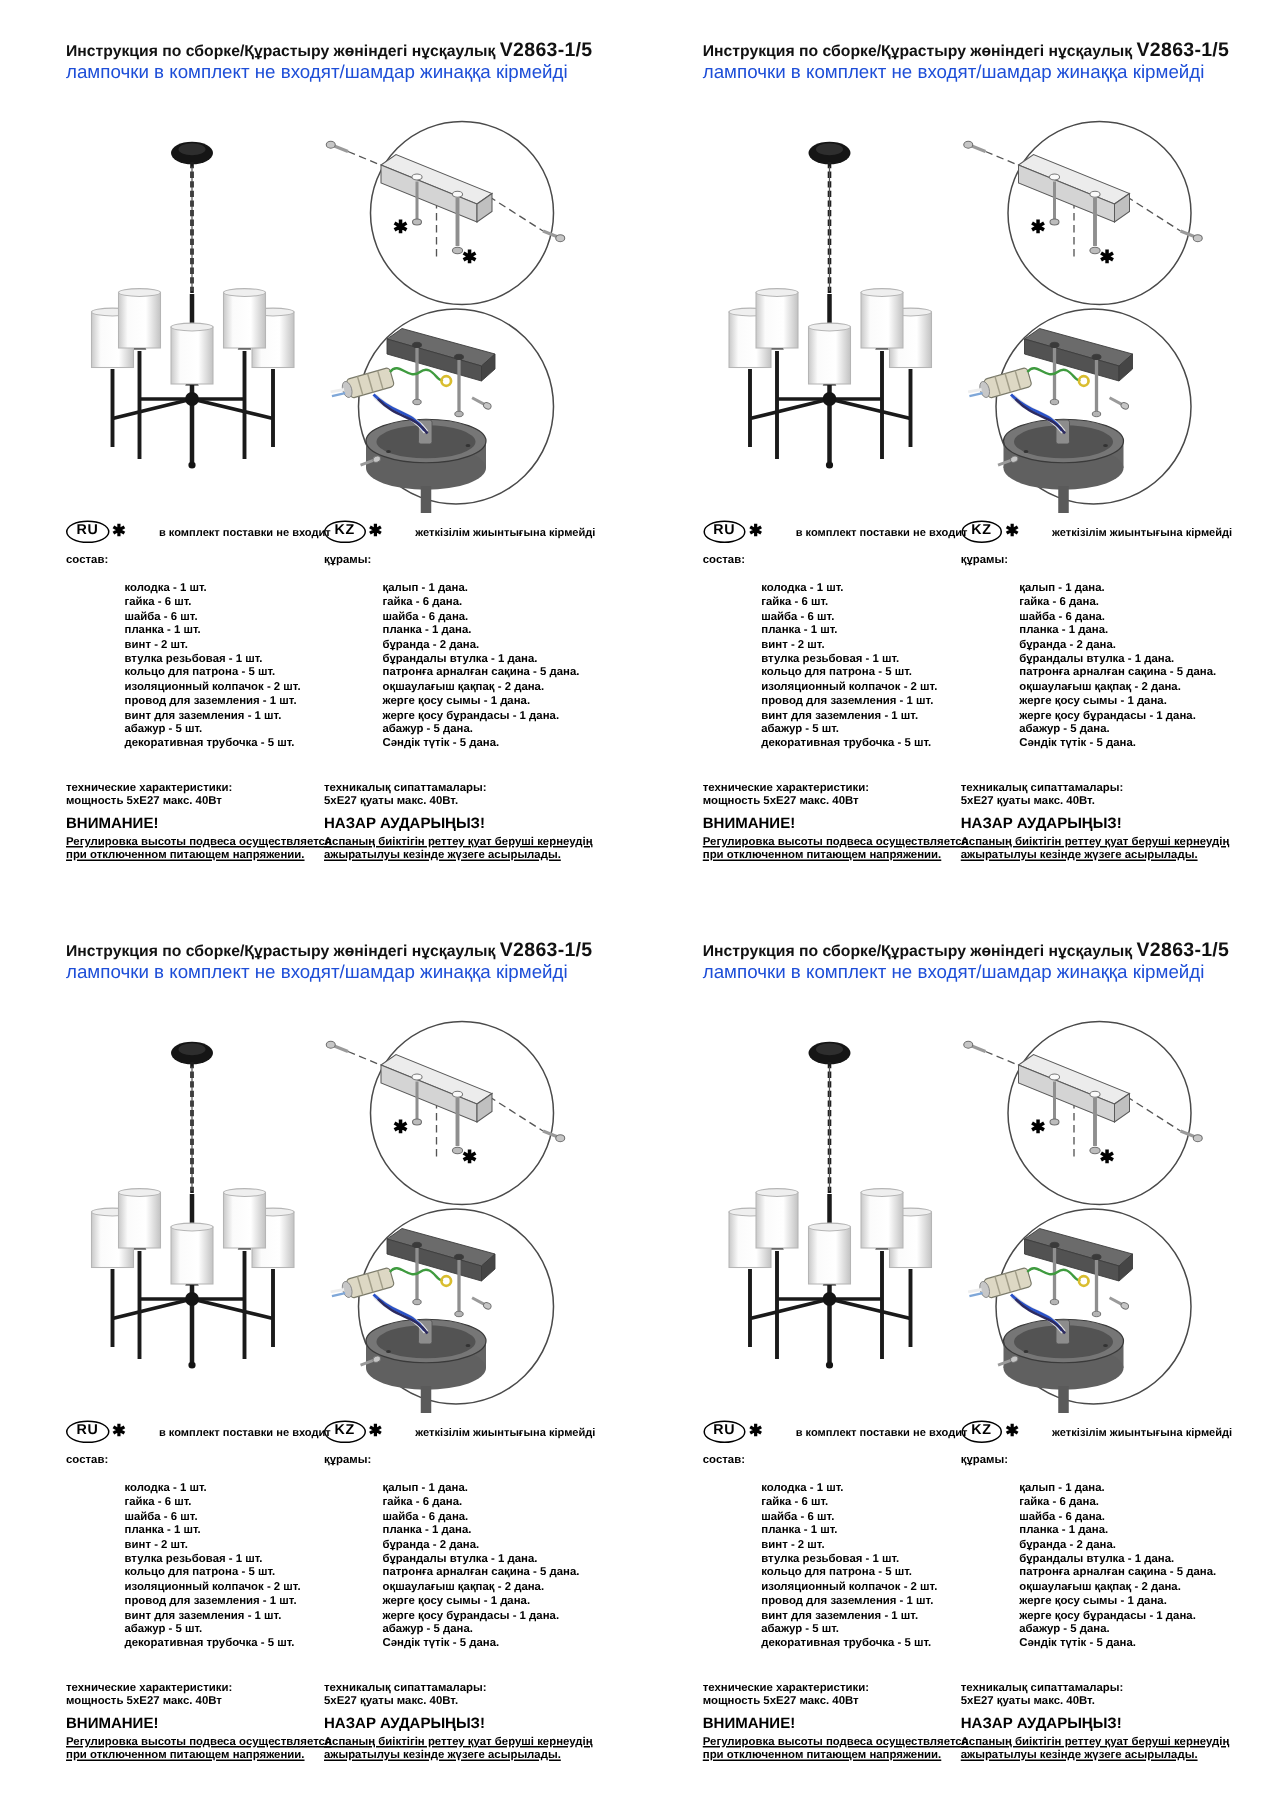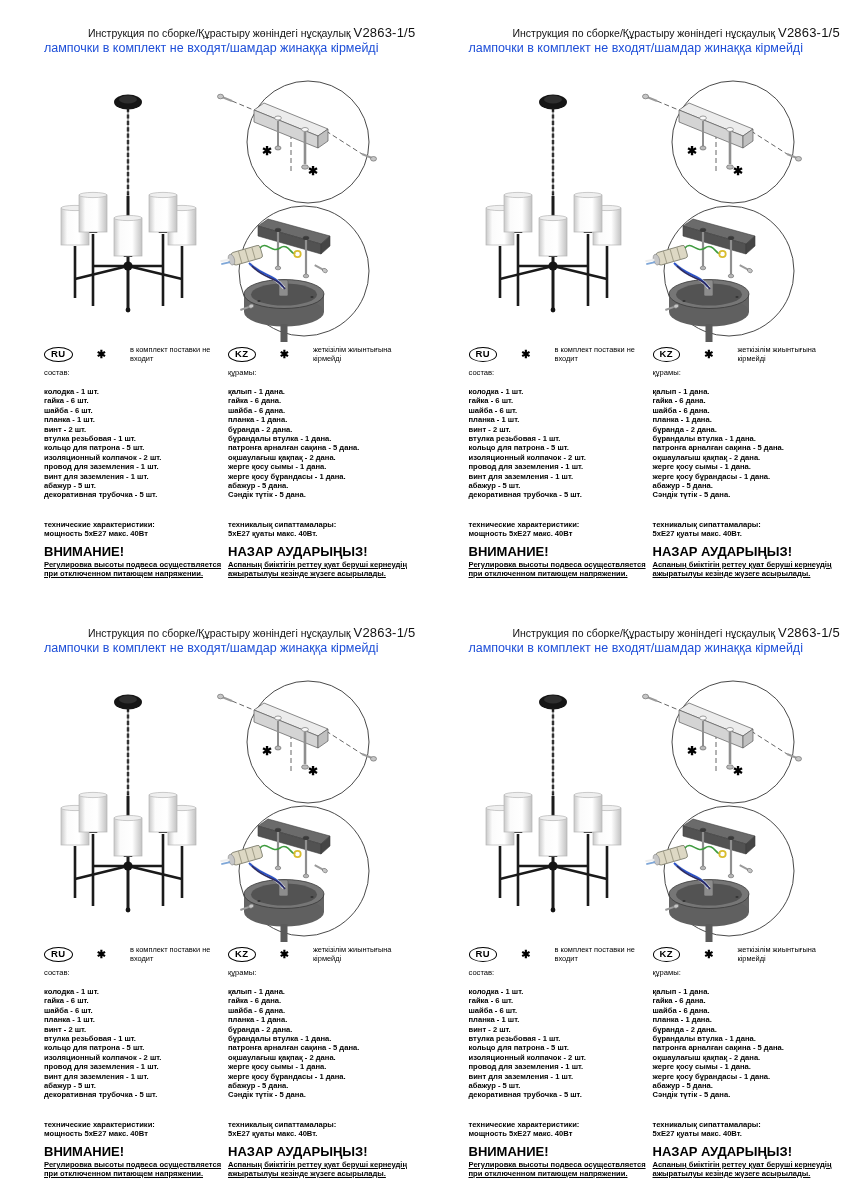--- a/index.html
+++ b/index.html
@@ -1,39 +1,39 @@
 <!DOCTYPE html>
 <html><head>
 <meta charset="utf-8">
 <style>
   html,body{margin:0;padding:0;background:#fff;}
   body{width:849px;height:1200px;font-family:"Liberation Sans",sans-serif;color:#000;}
   .page{position:relative;width:849px;height:1200px;display:grid;
         grid-template-columns:424.5px 424.5px;grid-template-rows:600px 600px;background:#fff;}
   .sheet{position:relative;overflow:hidden;}
   .titles{position:absolute;left:44px;top:25px;white-space:nowrap;}
-  .t1{font-size:10.5px;font-weight:normal;color:#111;margin-left:44px;}
+  .t1{font-size:10.5px;font-weight:bold;color:#111;}
   .t1 .model{font-size:13px;letter-spacing:.2px;}
   .t2{font-size:12.5px;color:#1d4ed8;margin-top:1px;}
   .chandelier{position:absolute;left:50px;top:88px;}
   .diag-top{position:absolute;left:210px;top:80px;}
   .diag-bottom{position:absolute;left:202px;top:204px;}
   .col{position:absolute;top:346px;}
   .col.ru{left:44px;width:186px;}
-  .col.kz{left:228px;width:184px;}
-  .badge-row{display:flex;align-items:center;gap:24px;height:16px;margin-bottom:6px;}
+  .col.kz{left:216px;width:184px;}
+  .badge-row{display:flex;align-items:center;gap:2px;height:16px;margin-bottom:6px;}
   .badge{border:1.6px solid #000;border-radius:50%;font-weight:bold;font-size:9.5px;
          padding:1px 6px 2px 6px;line-height:10px;letter-spacing:.5px;}
   .star{font-size:11px;font-weight:bold;line-height:10px;}
-  .note{font-size:7.4px;font-weight:normal;}
-  .list-title{font-size:7.6px;font-weight:normal;margin-bottom:10px;}
-  .items{font-size:7.6px;font-weight:bold;line-height:9.4px;}
+  .note{font-size:7.4px;font-weight:bold;margin-left:20px;}
+  .list-title{font-size:7.6px;font-weight:bold;margin-bottom:10px;}
+  .items{font-size:7.6px;font-weight:bold;line-height:9.4px;margin-left:39px;}
   .tech{margin-top:20px;font-size:7.6px;font-weight:bold;line-height:9.4px;}
   .warn{margin-top:5px;}
-  .warn-title{font-size:13px;font-weight:bold;}
+  .warn-title{font-size:10px;font-weight:bold;}
   .warn-text{font-size:7.6px;font-weight:bold;line-height:9.2px;margin-top:1px;text-decoration:underline;}
 </style>
 </head>
 <body>
 
 <div class="page" id="grid">
   <div class="sheet">
     <div class="titles">
       <div class="t1"><span>Инструкция по сборке/Құрастыру жөніндегі нұсқаулық</span> <span class="model">V2863-1/5</span></div>
       <div class="t2">лампочки в комплект не входят/шамдар жинаққа кірмейді</div>

